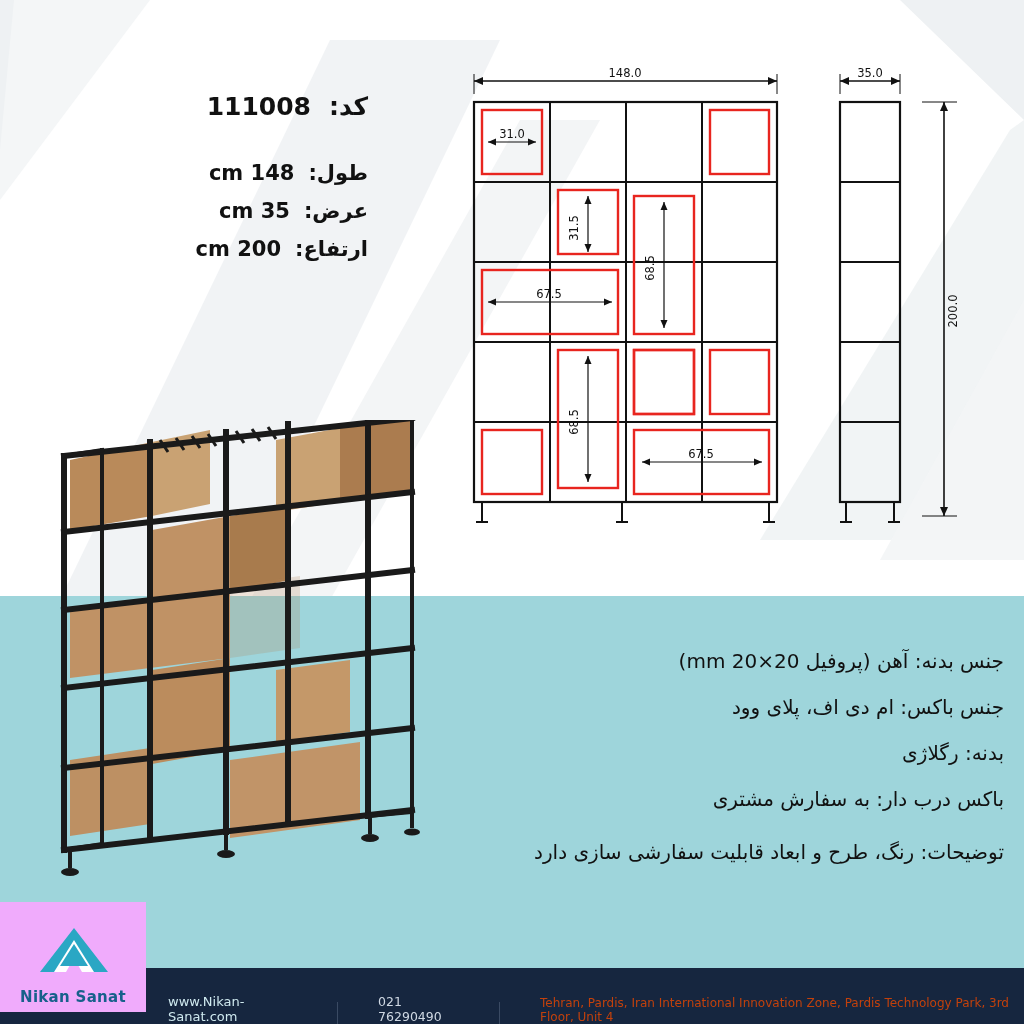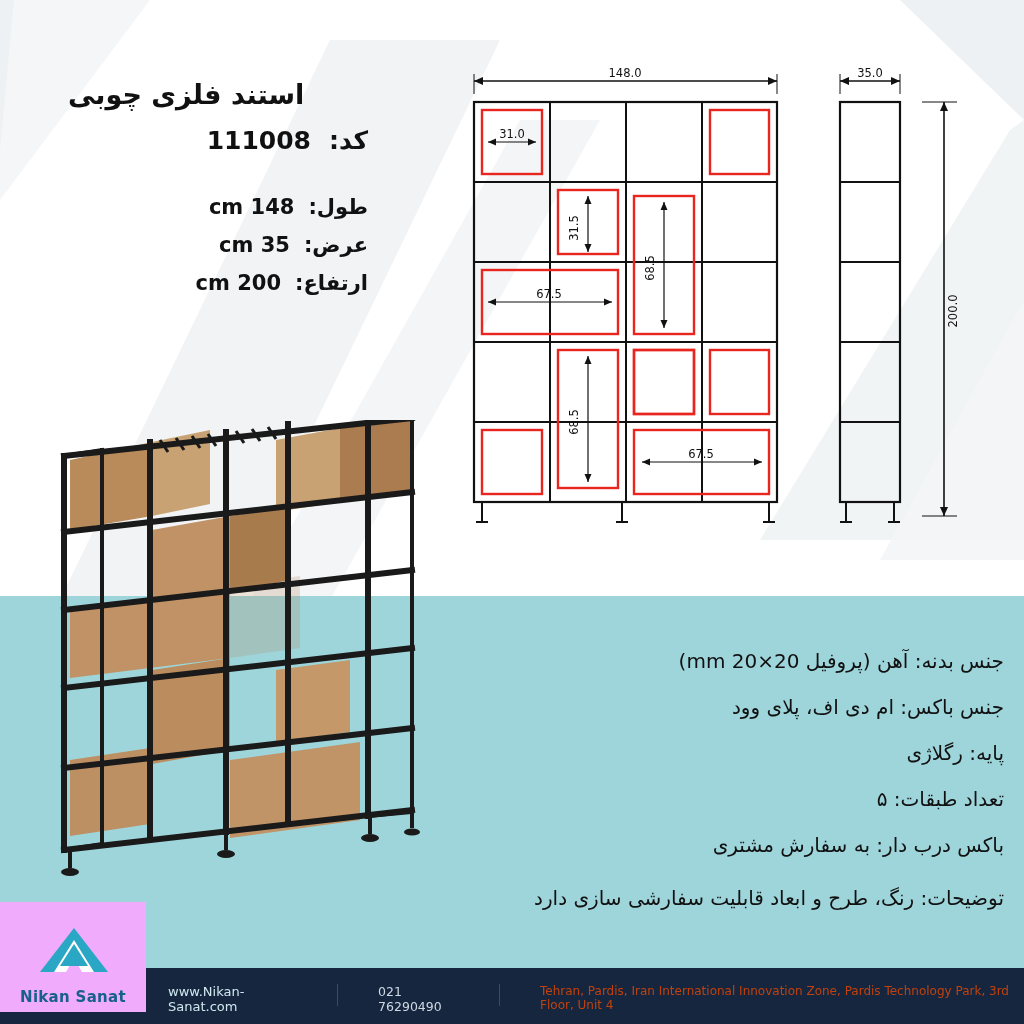--- a/index.html
+++ b/index.html
@@ -59,21 +59,21 @@
   }
   .detail-row{
     font-size:20px;color:#111;margin-bottom:12px;line-height:1.5;font-weight:normal;margin-top:16px;
   }
   .detail-row .k{font-weight:normal;}
   .detail-note{margin-top:26px;font-size:20px;color:#111;}
 
   
   .footer-inner{
     position:absolute;left:150px;bottom:0;width:874px;height:40px;
-    display:flex;align-items:flex-start;direction:ltr;color:#cfd8e3;font-size:12.5px;gap:24px;
+    display:flex;align-items:flex-end;direction:ltr;color:#cfd8e3;font-size:12.5px;gap:24px;
   }
   .footer-site{color:#cfe9ef;padding-left:18px;font-size:13px;}
   .footer-sep{width:1px;height:22px;background:#3a4a63;margin:0 16px;}
   .footer-phone{font-size:12.5px;color:#cfd8e3;}
   .footer-addr{font-size:12px;color:#c2410c;}
   .brandname{
     position:absolute;left:0;bottom:6px;width:146px;text-align:center;
     font-size:15px;color:#17608b;font-weight:bold;letter-spacing:.3px;
   }
   .logo-mark{position:absolute;left:38px;bottom:34px;}
@@ -91,21 +91,20 @@
       <polygon points="900,0 1024,0 1024,120" fill="#eef1f3"></polygon>
       <polygon points="330,40 500,40 230,600 60,600" fill="#eef1f3" opacity="0.85"></polygon>
       <polygon points="520,120 600,120 330,600 250,600" fill="#f2f4f5" opacity="0.9"></polygon>
       <polygon points="1024,120 1024,540 760,540 1010,130" fill="#eef1f3" opacity="0.8"></polygon>
       <polygon points="1024,300 1024,560 880,560" fill="#f3f5f6" opacity="0.9"></polygon>
     </svg>
     <div class="teal-band"></div>
   </div>
 
   <div class="headline">
-    <div class="title">استند فلزی چوبی</div>
     <div class="code-row">
       <span>کد:</span>
       <span>111008</span>
     </div>
     <div class="spec-list">
       <div class="spec-row">
         <span class="spec-key">طول:</span>
         <span class="spec-val">148 cm</span>
       </div>
       <div class="spec-row">
@@ -310,26 +309,22 @@
   <div class="details">
     <div class="detail-row">
       <span class="k">جنس بدنه:</span>
       <span class="v">آهن (پروفیل 20×20 mm)</span>
     </div>
     <div class="detail-row">
       <span class="k">جنس باکس:</span>
       <span class="v">ام دی اف، پلای وود</span>
     </div>
     <div class="detail-row">
-      <span class="k">پایه:</span>
+      <span class="k">بدنه:</span>
       <span class="v">رگلاژی</span>
-    </div>
-    <div class="detail-row">
-      <span class="k">تعداد طبقات:</span>
-      <span class="v">۵</span>
     </div>
     <div class="detail-row">
       <span class="k">باکس درب دار:</span>
       <span class="v">به سفارش مشتری</span>
     </div>
     <div class="detail-note">توضیحات:  رنگ، طرح و ابعاد قابلیت سفارشی سازی دارد</div>
   </div>
 
   <div class="footer-band"></div>
   <div class="footer-logo-box">

